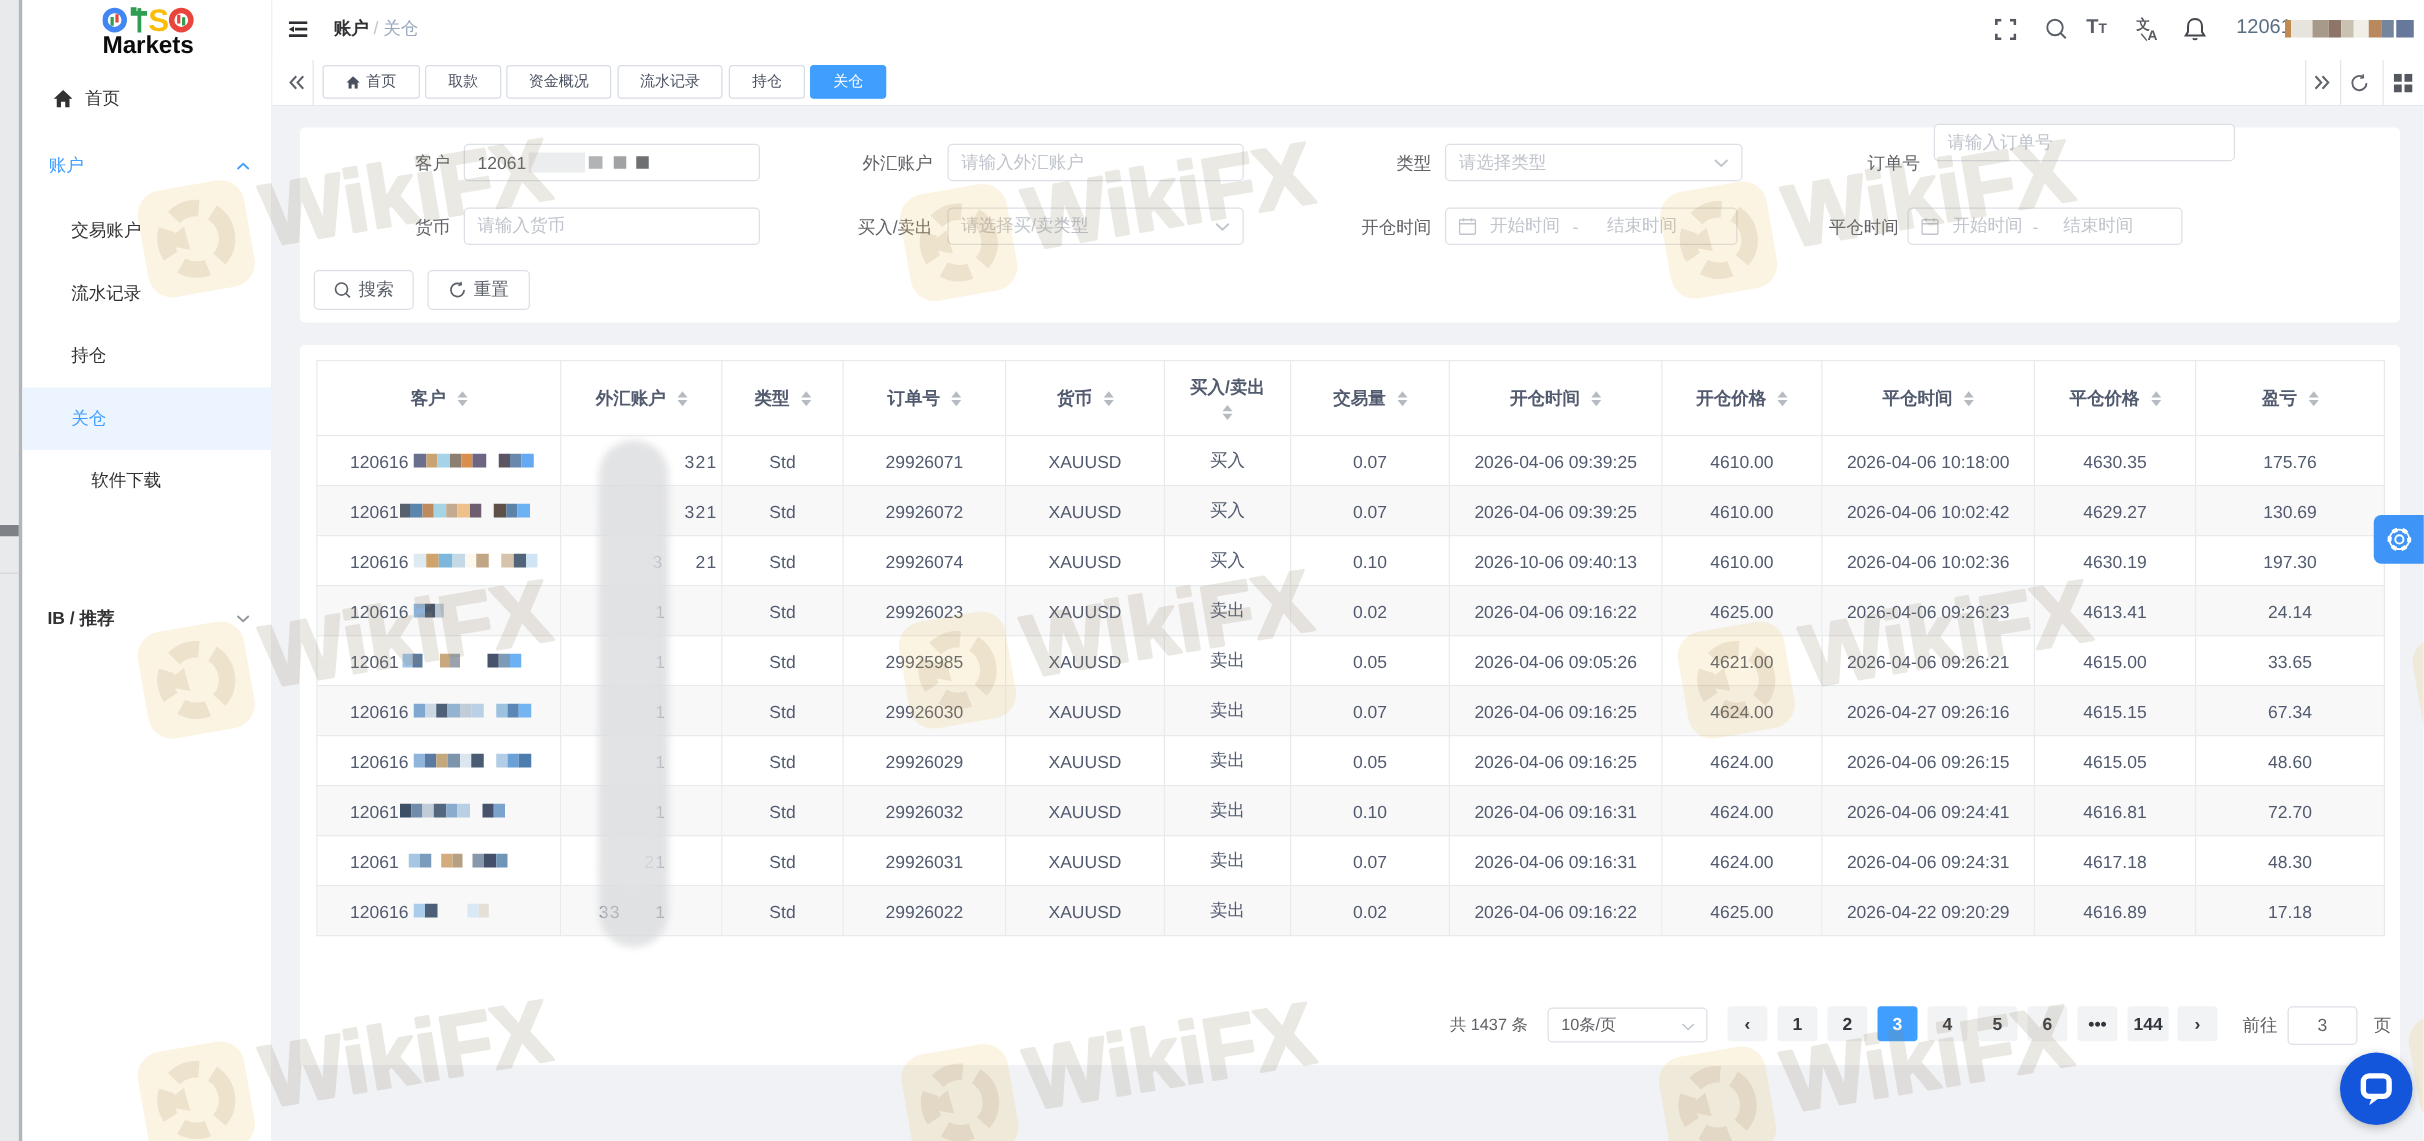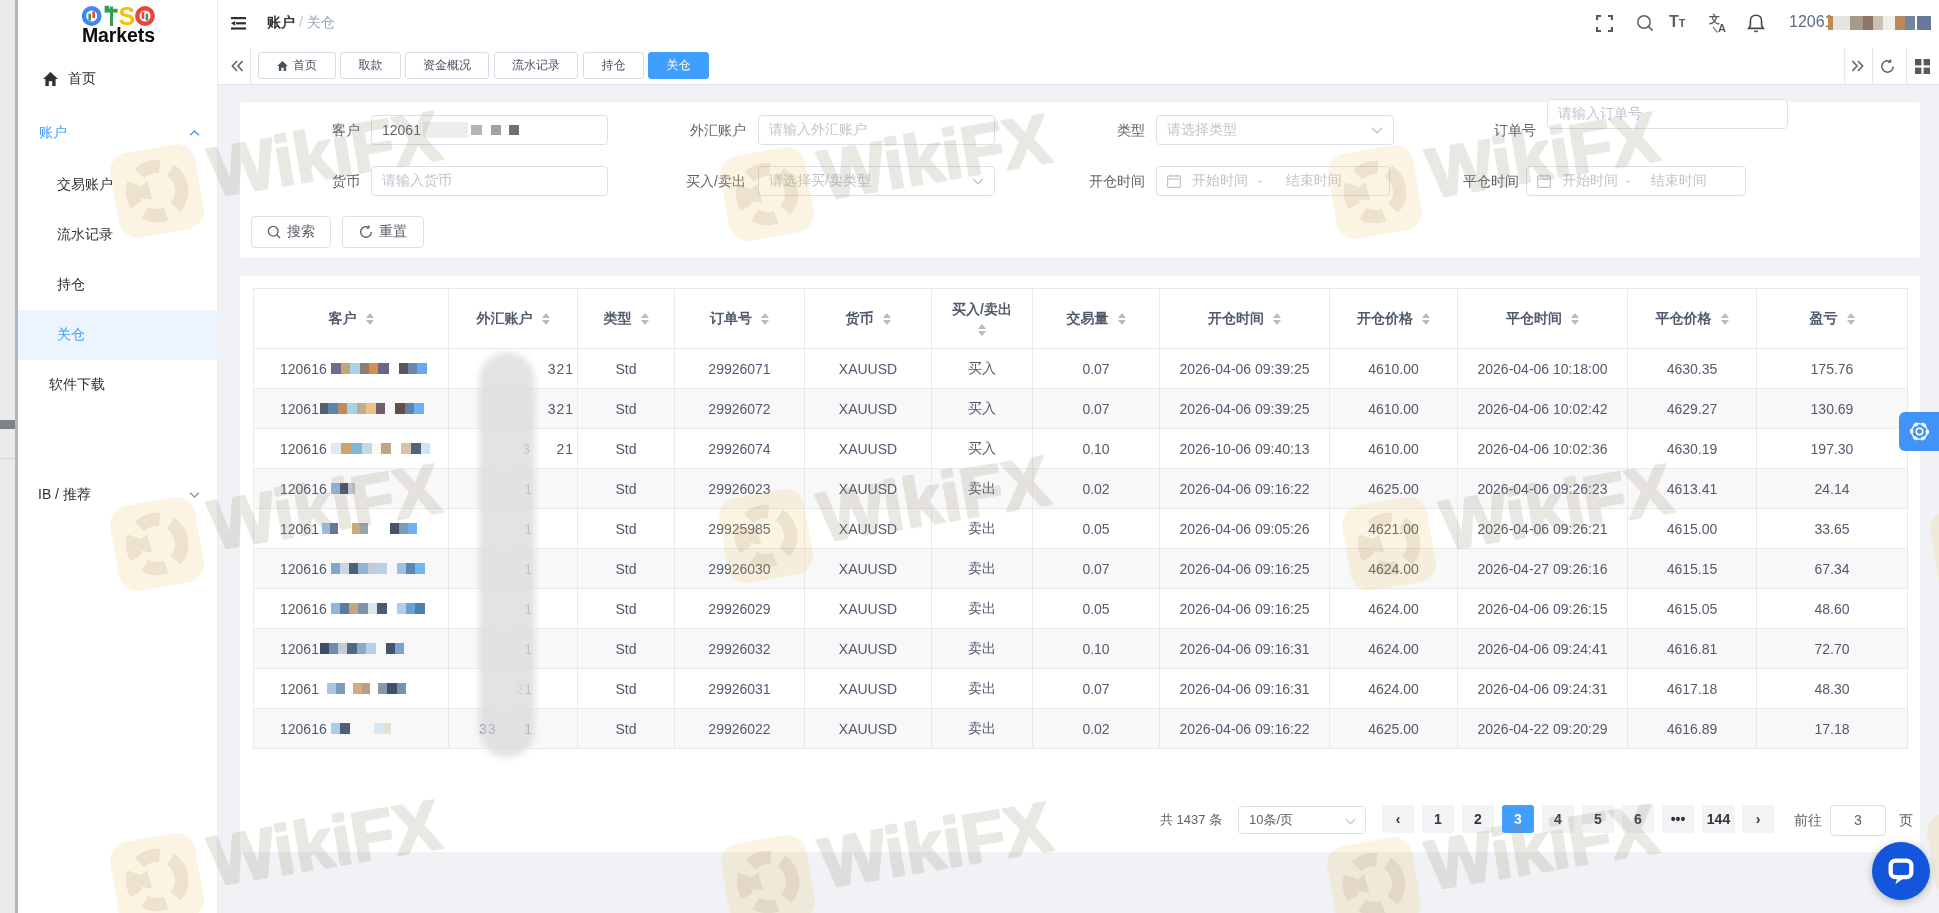--- a/index.html
+++ b/index.html
@@ -108,23 +108,23 @@
   <div class="mi" style="top:210px;height:50px;">
         <span style="margin-left:39px;">流水记录</span>
       </div>
   <div class="mi" style="top:260px;height:50px;">
         <span style="margin-left:39px;">持仓</span>
       </div>
   <div class="mi" style="top:310px;height:50px;background:#ecf5ff;color:#409eff;">
         <span style="margin-left:39px;">关仓</span>
       </div>
   <div class="mi" style="top:360px;height:50px;">
-        <span style="margin-left:31px;">软件下载</span>
-      </div>
-  <div class="mi" style="top:468px;height:54px;">
+        <span style="margin-left:55px;">软件下载</span>
+      </div>
+  <div class="mi" style="top:468px;height:54px;font-weight:bold;">
         <span style="margin-left:20px;">IB / 推荐</span>
     <svg class="chev" style="left:171px;top:24px;" width="11" height="6" viewBox="0 0 11 6">
           <path d="M1 0.8 L5.5 5 L10 0.8" fill="none" stroke="#909399" stroke-width="1.4"></path>
         </svg>
       </div>
 </div>
 
 <div class="abs" id="topbar">
   <svg class="abs" style="left:13px;top:17px;" width="15" height="13" viewBox="0 0 15 13">
     <rect x="0" y="0" width="15" height="2.2" fill="#2d2f33"></rect>

